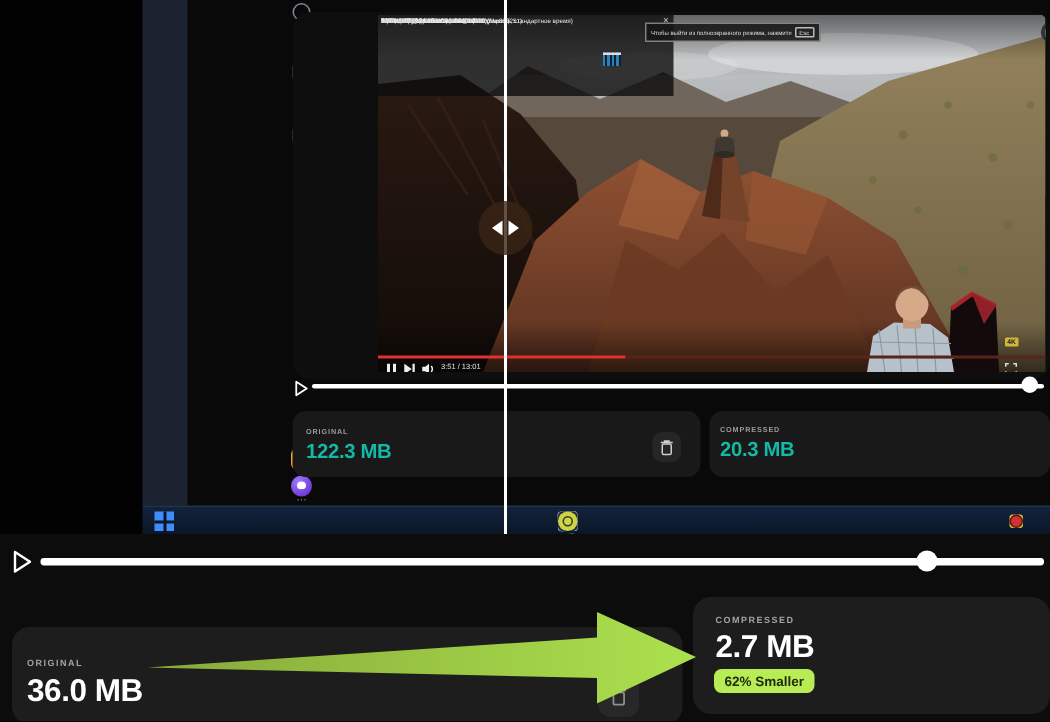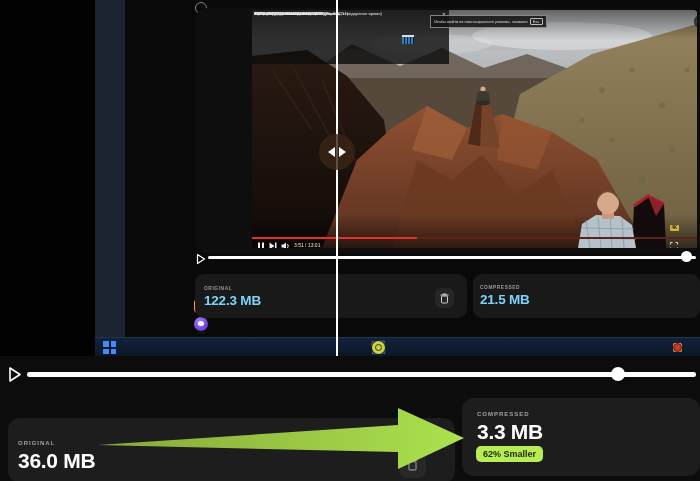--- a/index.html
+++ b/index.html
@@ -96,21 +96,21 @@
   
   #pv-play{left:196px;top:253px;}
   #pv-bar{left:208px;top:255.5px;width:488px;height:3.6px;background:#fff;border-radius:2px;}
   #pv-handle{left:681px;top:251px;width:11px;height:11px;border-radius:50%;background:#fff;}
 
   
   .tcard{top:274px;height:44px;background:#191919;border-radius:9px;}
   #tcard-left{left:195px;width:272px;}
   #tcard-right{left:473px;width:227px;}
   .tlabel{left:9px;top:12px;font-size:4.8px;font-weight:bold;letter-spacing:.6px;color:#9b9b9b;}
-  .tvalue{left:9px;top:19px;font-size:13.5px;font-weight:bold;color:#7dd3fc;letter-spacing:-.2px;}
+  .tvalue{left:9px;top:19px;font-size:13.5px;font-weight:bold;color:#14b8a6;letter-spacing:-.2px;}
   #tcard-right .tlabel{left:7px;top:11px;}
   #tcard-right .tvalue{left:7px;top:18px;}
   .trash-btn{left:240px;top:14px;width:19px;height:20px;border-radius:6px;background:#262626;
       display:flex;align-items:center;justify-content:center;}
 
   
   #bottom-bg{left:0;top:356px;width:700px;height:125px;background:#0c0c0c;}
   #b-play{left:8px;top:366px;}
   #b-bar{left:27px;top:372px;width:669px;height:4.6px;background:#fff;border-radius:2.3px;}
   #b-handle{left:611px;top:367px;width:14px;height:14px;border-radius:50%;background:#fff;}
@@ -325,21 +325,21 @@
     <div class="tvalue">122.3 MB</div>
     <div class="trash-btn">
       <svg width="9" height="11" viewBox="0 0 9 11" style="position:static">
         <rect x="1.5" y="3" width="6" height="7" rx="1" fill="none" stroke="#cfcfcf" stroke-width="1"></rect>
         <path d="M0.5,2 L8.5,2 M3,2 L3,1 L6,1 L6,2" stroke="#cfcfcf" stroke-width="1" fill="none"></path>
       </svg>
     </div>
   </div>
   <div id="tcard-right" class="tcard">
     <div class="tlabel">COMPRESSED</div>
-    <div class="tvalue">21.5 MB</div>
+    <div class="tvalue">20.3 MB</div>
   </div>
 
   <div id="taskbar">
     <div id="start-btn"></div>
     <div id="tb-icons">
         <div class="ticon t-folder"></div>
         <div class="ticon t-whatsapp"></div>
         <div class="ticon t-photos"></div>
         <div class="ticon t-yandex">Y</div>
         <div class="ticon t-purple"></div>
@@ -376,21 +376,21 @@
     <div id="ghost-trash">
       <svg width="11" height="13" viewBox="0 0 9 11" style="position:static">
         <rect x="1.5" y="3" width="6" height="7" rx="1" fill="none" stroke="#8f8f8f" stroke-width="1"></rect>
         <path d="M0.5,2 L8.5,2 M3,2 L3,1 L6,1 L6,2" stroke="#8f8f8f" stroke-width="1" fill="none"></path>
       </svg>
     </div>
   </div>
 
   <div id="bcard-right" class="bcard">
     <div class="blabel">COMPRESSED</div>
-    <div class="bvalue">3.3 MB</div>
+    <div class="bvalue">2.7 MB</div>
     <div id="b-badge" style="background-color: rgb(183, 236, 85);">62% Smaller</div>
   </div>
 
   <svg id="arrow-svg" width="380" height="80" viewBox="0 0 380 80">
     <defs>
       <linearGradient id="arrowG" x1="0" y1="0" x2="1" y2="0">
         <stop offset="0" stop-color="#87a839"></stop>
         <stop offset="1" stop-color="#abe14e"></stop>
       </linearGradient>
     </defs>

